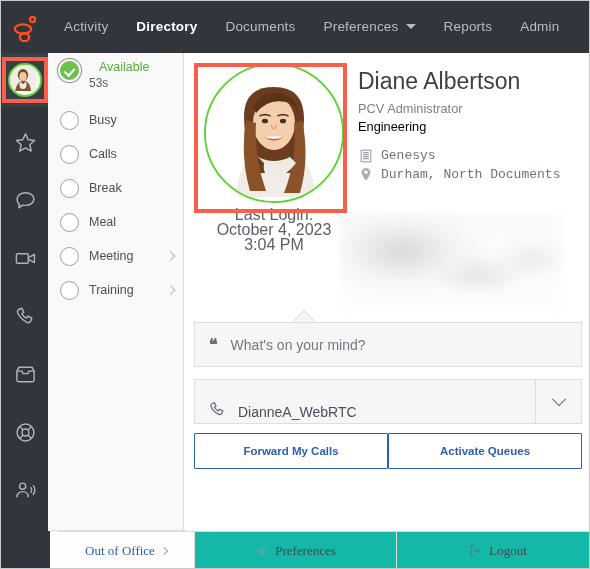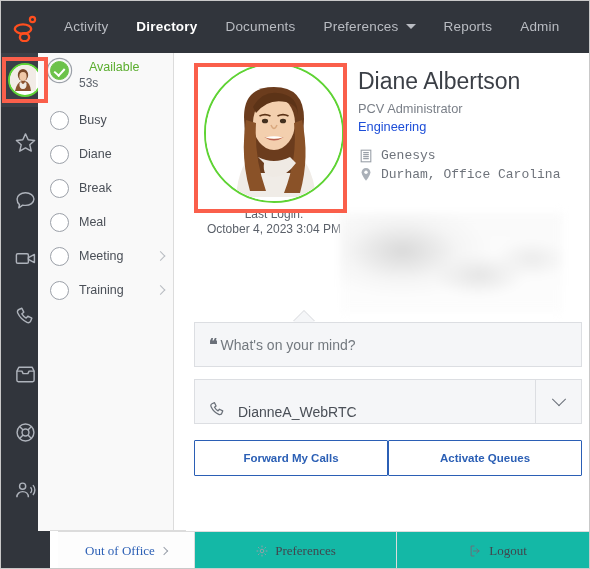--- a/index.html
+++ b/index.html
@@ -60,21 +60,21 @@
   }
   .rail-icon svg{display:block;}
 
   
   .hl{position:absolute;border:4px solid #fa5f4b;box-sizing:border-box;pointer-events:none;}
   #hl-rail{left:2px;top:57px;width:46px;height:46px;}
   #hl-avatar{left:194px;top:63px;width:153px;height:150px;}
 
   
   .statuspanel{
-    position:absolute;left:38px;top:53px;width:136px;height:478px;
+    position:absolute;left:48px;top:53px;width:136px;height:478px;
     background:#f9f9f9;border-right:1px solid #dcdcdc;
     box-sizing:border-box;
   }
   .status-row{
     display:flex;align-items:center;height:34px;padding-left:12px;
     cursor:pointer;position:relative;
   }
   .status-row.first{height:42px;align-items:flex-start;padding-top:8px;}
   .radio{
     width:19px;height:19px;border-radius:50%;
@@ -103,27 +103,27 @@
     background:#ffffff;
   }
   .profile{display:flex;padding:10px 0 0 8px;}
   .pic-col{width:160px;flex:0 0 160px;text-align:center;}
   .pic{
     width:140px;height:140px;border-radius:50%;
     border:2px solid #5fd334;box-sizing:border-box;margin:0 auto;
     overflow:hidden;position:relative;background:#fff;
   }
   .lastlogin{
-    margin-top:4px;font-size:12px;color:#5b616a;line-height:15px;
+    margin-top:4px;font-size:16px;color:#5b616a;line-height:15px;
     padding:0 12px;
   }
   .info-col{padding-left:4px;padding-top:4px;}
   .pname{font-size:23px;color:#3b3f46;line-height:29px;font-weight:normal;}
   .ptitle{font-size:12.8px;color:#7b8089;line-height:18px;margin-top:4px;}
-  .pdept{font-size:12.8px;color:#1d4ed8;line-height:18px;}
+  .pdept{font-size:12.8px;color:#000000;line-height:18px;}
   .meta{margin-top:10px;}
   .meta-row{display:flex;align-items:center;font-size:13px;color:#6e737b;line-height:19px;font-family:Liberation Mono, monospace;}
   .meta-ico{width:16px;flex:0 0 16px;display:flex;justify-content:center;}
 
   
   .blur-block{
     position:absolute;left:154px;top:160px;width:223px;height:100px;
     background:
       radial-gradient(ellipse 90px 48px at 28% 38%, rgba(215,215,215,.95) 0%, rgba(236,236,236,.4) 62%, rgba(255,255,255,0) 100%),
       radial-gradient(ellipse 66px 30px at 62% 62%, rgba(222,222,222,.8) 0%, rgba(255,255,255,0) 72%),
@@ -139,38 +139,38 @@
     position:absolute;left:99px;top:-11px;width:0;height:0;
     border-left:11px solid transparent;border-right:11px solid transparent;
     border-bottom:11px solid #f5f6f8;
     filter:drop-shadow(0 -1px 0 #d6d8dc);
   }
   .bubble{
     height:45px;border:1px solid #dcdee2;background:#f5f6f8;
     display:flex;align-items:center;padding:0 14px;box-sizing:border-box;
   }
   .quote{font-size:16px;color:#6a7079;font-weight:bold;letter-spacing:-1px;}
-  .bubble-text{margin-left:4px;font-size:14px;color:#73797f;}
+  .bubble-text{margin-left:14px;font-size:14px;color:#73797f;}
 
   .selectbox{
     margin-top:12px;height:45px;border:1px solid #dcdee2;background:#f5f6f8;
     display:flex;align-items:flex-end;box-sizing:border-box;
   }
   .sel-main{flex:1;display:flex;align-items:center;padding-left:13px;}
   .sel-text{margin-left:11px;font-size:14px;color:#4a4f57;}
   .sel-arrow{
     width:45px;height:100%;border-left:1px solid #dcdee2;
     display:flex;align-items:center;justify-content:center;cursor:pointer;
   }
   .chev-down{
     width:9px;height:9px;border:solid #6a7079;border-width:0 1.6px 1.6px 0;
     transform:rotate(45deg) translate(-2px,-2px);
   }
 
-  .btnrow{display:flex;margin-top:16px;}
+  .btnrow{display:flex;margin-top:9px;}
   .obtn{
     flex:1;height:34px;border:1px solid #2b5fb5;background:#ffffff;
     color:#2b5fb5;font-size:11.5px;font-weight:bold;
     display:flex;align-items:center;justify-content:center;cursor:pointer;
     border-radius:1px;
   }
 
   
   .footer{
     position:absolute;left:58px;top:531px;width:540px;height:38px;
@@ -299,21 +299,21 @@
         <div class="status-label avail">Available</div>
         <div class="status-sub">53s</div>
       </div>
     </div>
     <div class="status-row">
       <div class="radio"></div>
       <div class="status-label">Busy</div>
     </div>
     <div class="status-row">
       <div class="radio"></div>
-      <div class="status-label">Diane</div>
+      <div class="status-label">Calls</div>
     </div>
     <div class="status-row">
       <div class="radio"></div>
       <div class="status-label">Break</div>
     </div>
     <div class="status-row">
       <div class="radio"></div>
       <div class="status-label">Meal</div>
     </div>
     <div class="status-row">
@@ -375,21 +375,21 @@
             </span>
             <span style="margin-left:7px;">Genesys</span>
           </div>
           <div class="meta-row">
             <span class="meta-ico">
               <svg width="12" height="15" viewBox="0 0 12 15" aria-hidden="true">
                 <path d="M6 .9C3.5.9 1.6 2.8 1.6 5.3c0 3.2 4.4 8.5 4.4 8.5s4.4-5.3 4.4-8.5C10.4 2.8 8.5.9 6 .9z" fill="#aab0b8"></path>
                 <circle cx="6" cy="5.2" r="1.7" fill="#ffffff"></circle>
               </svg>
             </span>
-            <span style="margin-left:7px;">Durham, Office Carolina</span>
+            <span style="margin-left:7px;">Durham, North Documents</span>
           </div>
         </div>
       </div>
     </div>
 
     <div class="widgets">
 
       <div class="bubble-wrap">
         <div class="bubble-tail"></div>
         <div class="bubble">

